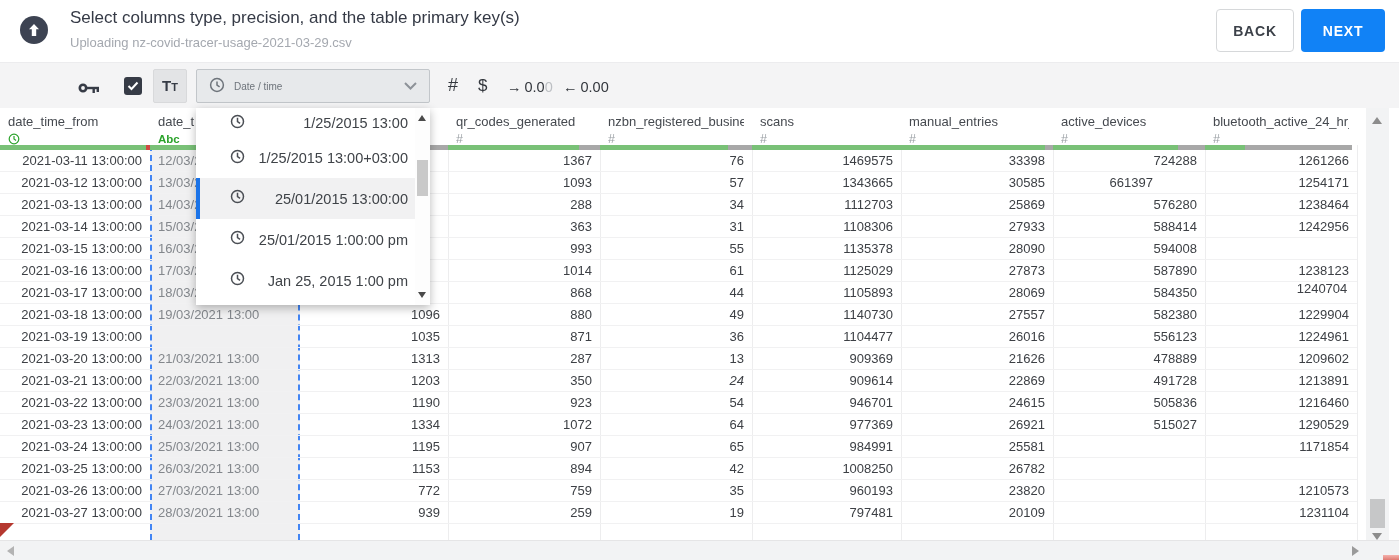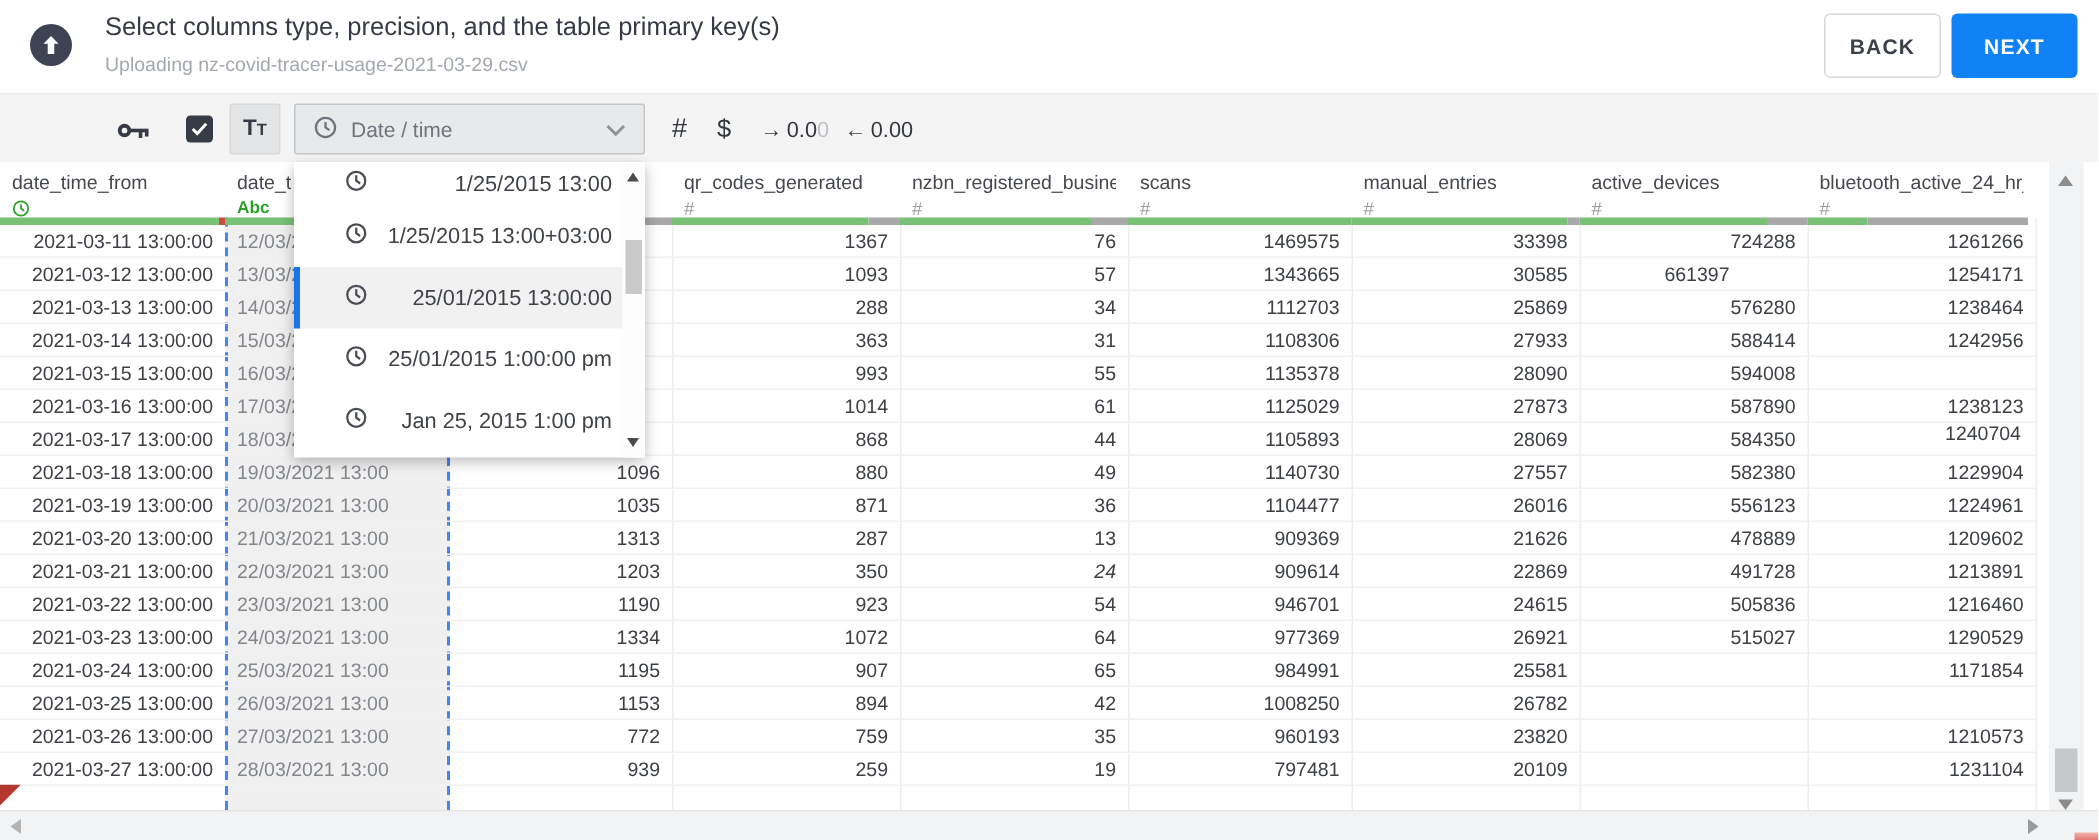--- a/index.html
+++ b/index.html
@@ -24,21 +24,21 @@
   .tb-key{left:78px;top:17px;}
   .tb-check{left:124px;top:14px;width:18px;height:18px;background:#363b46;border-radius:3px;
             display:flex;align-items:center;justify-content:center;}
   .tb-tt{left:153px;top:6px;width:34px;height:34px;background:#e3e4e6;border:1px solid #d8d9db;
          border-radius:2px;box-sizing:border-box;text-align:center;color:#363b46;font-weight:bold;
          font-family:inherit;padding:0;line-height:31px;}
   .tt-big{font-size:15px;}
   .tt-small{font-size:11px;}
   .type-select{left:196px;top:6px;width:234px;height:34px;background:#e7e9eb;border:1px solid #c2c6ca;
                border-radius:2px;box-sizing:border-box;display:flex;align-items:center;padding:0 12px;
-               color:#6e747b;font-size:14px;cursor:pointer;}
+               color:#6e747b;font-size:10px;cursor:pointer;}
   .type-select .sel-text{margin-left:9px;flex:1;}
   .tb-hash{left:448px;top:12px;font-size:18px;font-weight:500;}
   .tb-dollar{left:478px;top:13px;font-size:17px;font-weight:500;}
   .tb-dec{top:16px;font-size:14.5px;color:#33373d;}
   .tb-dec-add{left:507px;}
   .tb-dec-rem{left:563px;}
   .tb-dec .arrow{margin-right:3px;}
   .tb-dec .light{color:#bcbfc3;}
 
   
@@ -306,21 +306,20 @@
         <div class="cell" style="left: 300px; width: 148px; text-align: right;">1096</div>
         <div class="cell" style="left: 448px; width: 152px; text-align: right;">880</div>
         <div class="cell" style="left: 600px; width: 152px; text-align: right;">49</div>
         <div class="cell" style="left: 752px; width: 149px; text-align: right;">1140730</div>
         <div class="cell" style="left: 901px; width: 152px; text-align: right;">27557</div>
         <div class="cell" style="left: 1053px; width: 152px; text-align: right;">582380</div>
         <div class="cell" style="left: 1205px; width: 152px; text-align: right;">1229904</div>
       </div>
       <div class="grid-row" style="top: 218px;">
         <div class="cell" style="left: 0px; width: 150px; text-align: right;">2021-03-19 13:00:00</div>
-        <div class="cell cell-sel" style="left: 150px; width: 150px; text-align: left;">20/03/2021 13:00</div>
         <div class="cell" style="left: 300px; width: 148px; text-align: right;">1035</div>
         <div class="cell" style="left: 448px; width: 152px; text-align: right;">871</div>
         <div class="cell" style="left: 600px; width: 152px; text-align: right;">36</div>
         <div class="cell" style="left: 752px; width: 149px; text-align: right;">1104477</div>
         <div class="cell" style="left: 901px; width: 152px; text-align: right;">26016</div>
         <div class="cell" style="left: 1053px; width: 152px; text-align: right;">556123</div>
         <div class="cell" style="left: 1205px; width: 152px; text-align: right;">1224961</div>
       </div>
       <div class="grid-row" style="top: 240px; padding-left: 12px;">
         <div class="cell" style="left: 0px; width: 150px; text-align: right;">2021-03-20 13:00:00</div>

